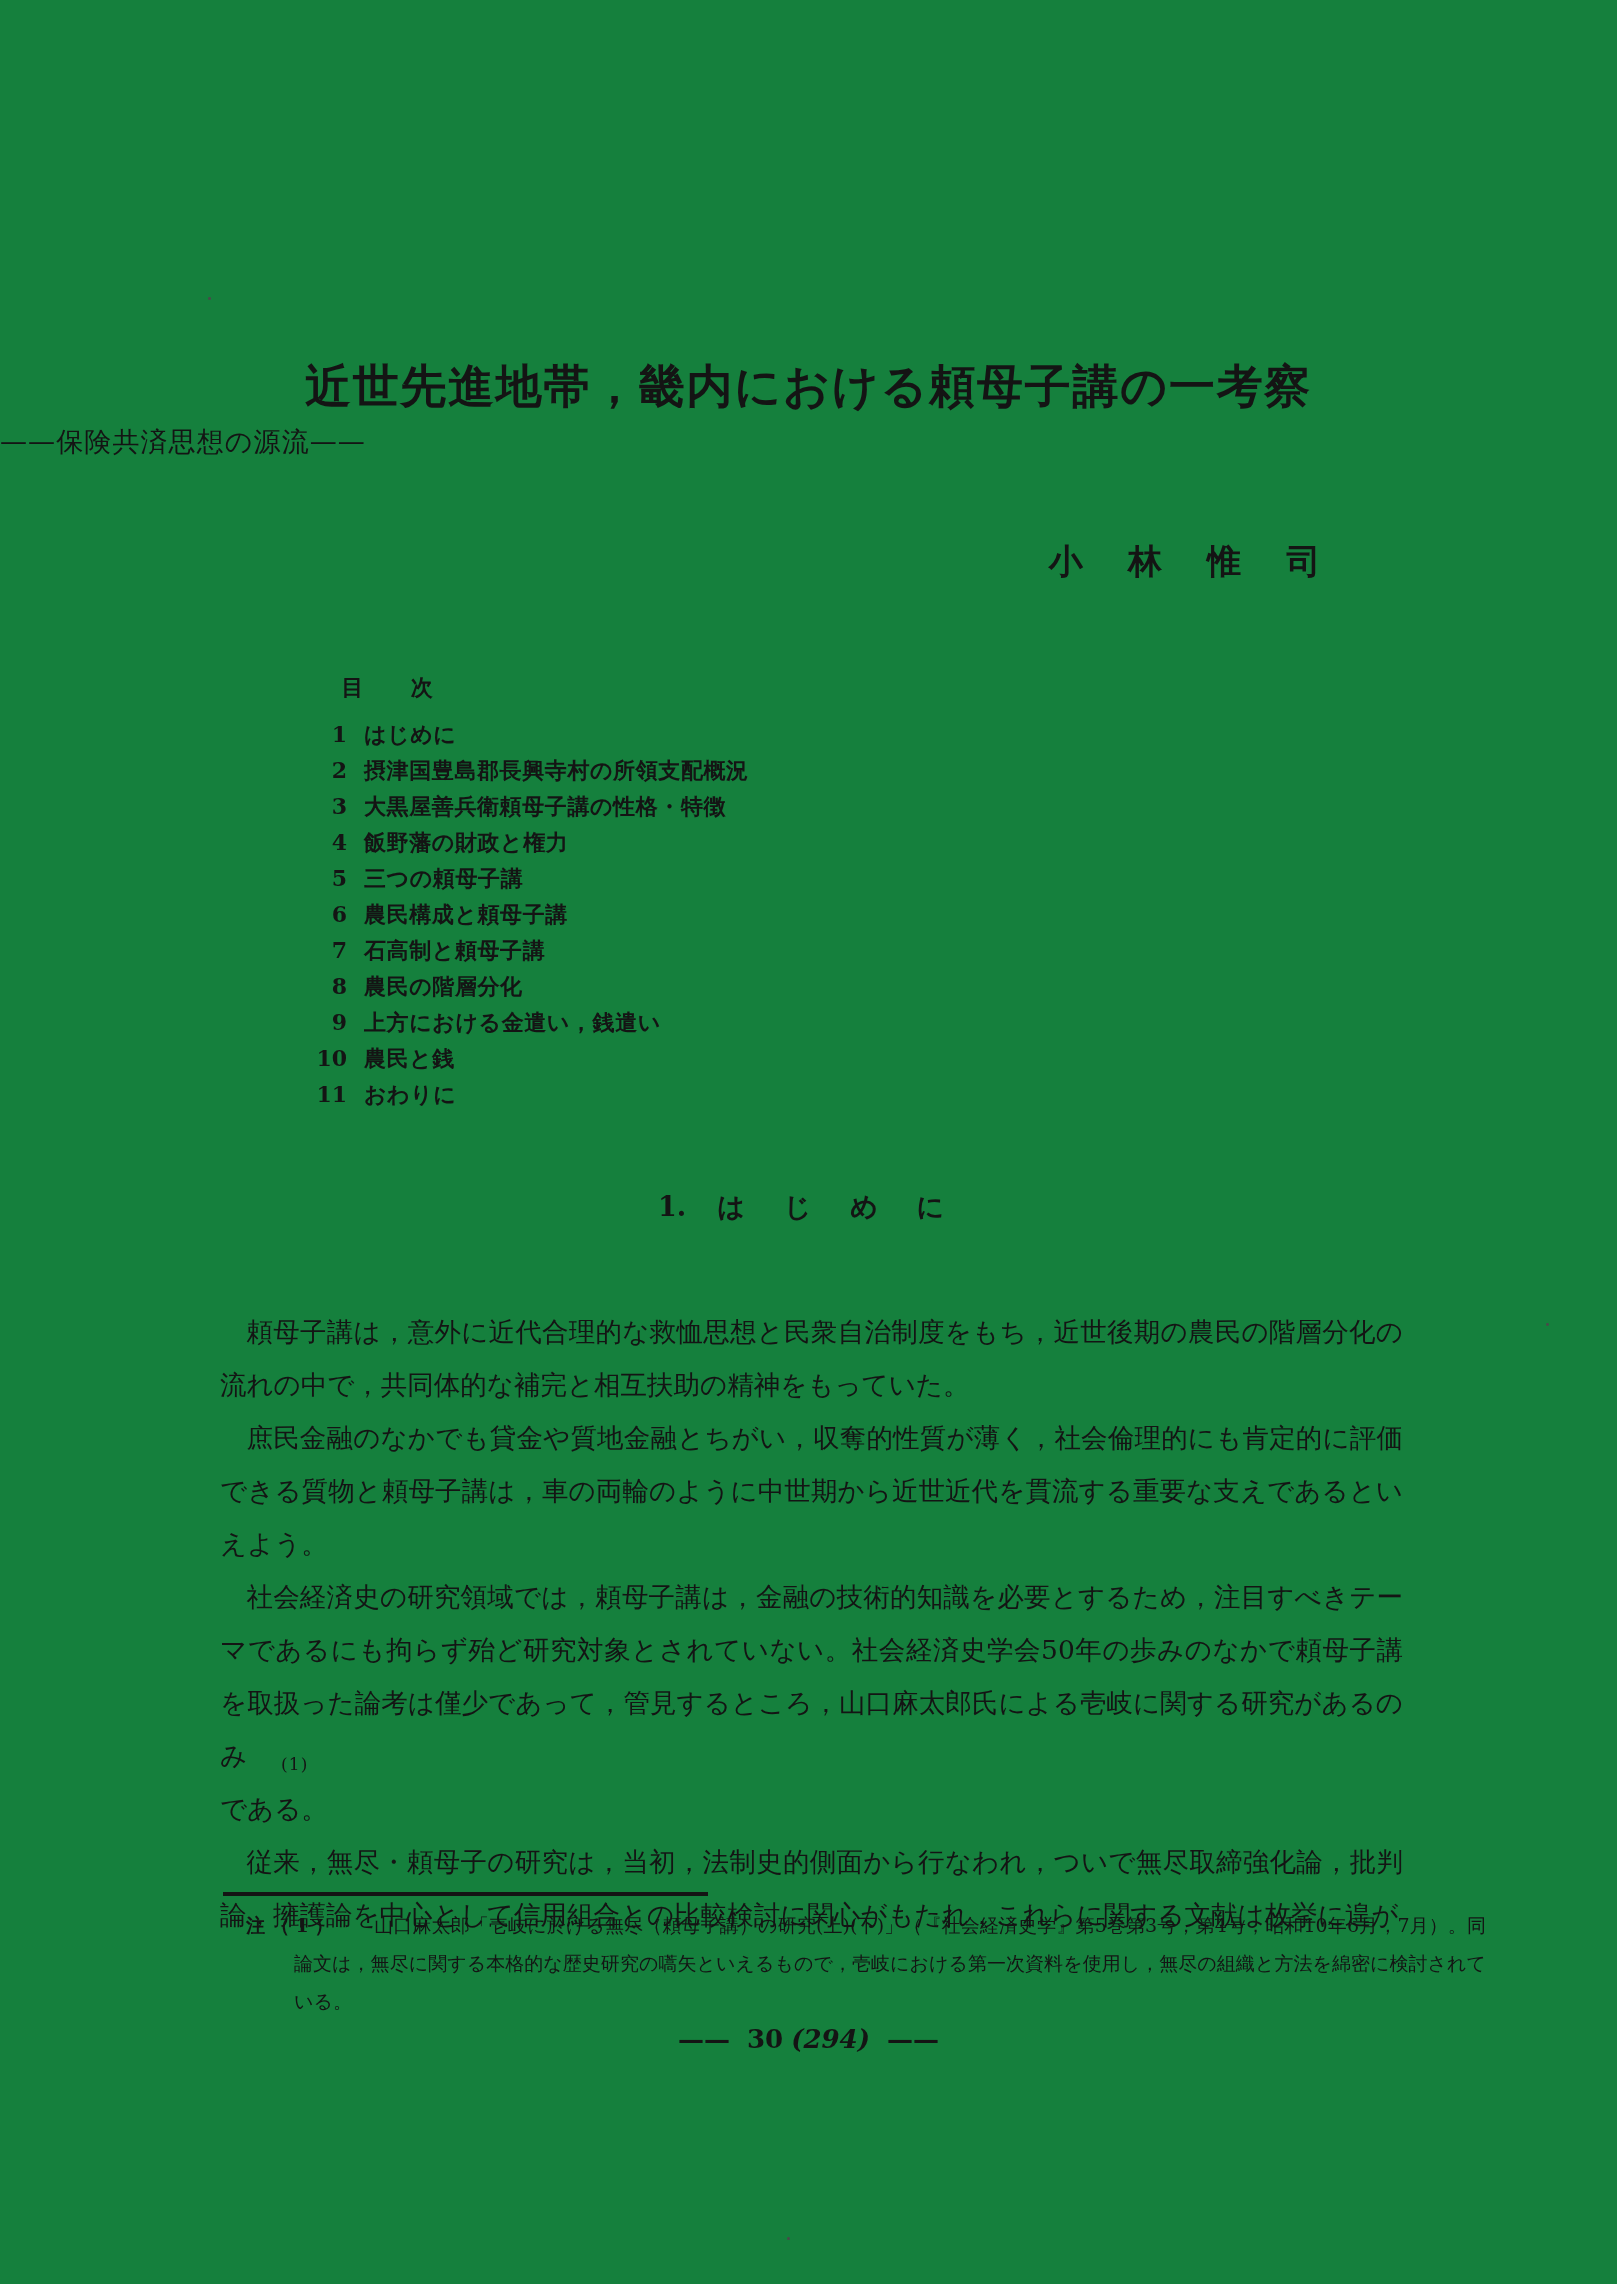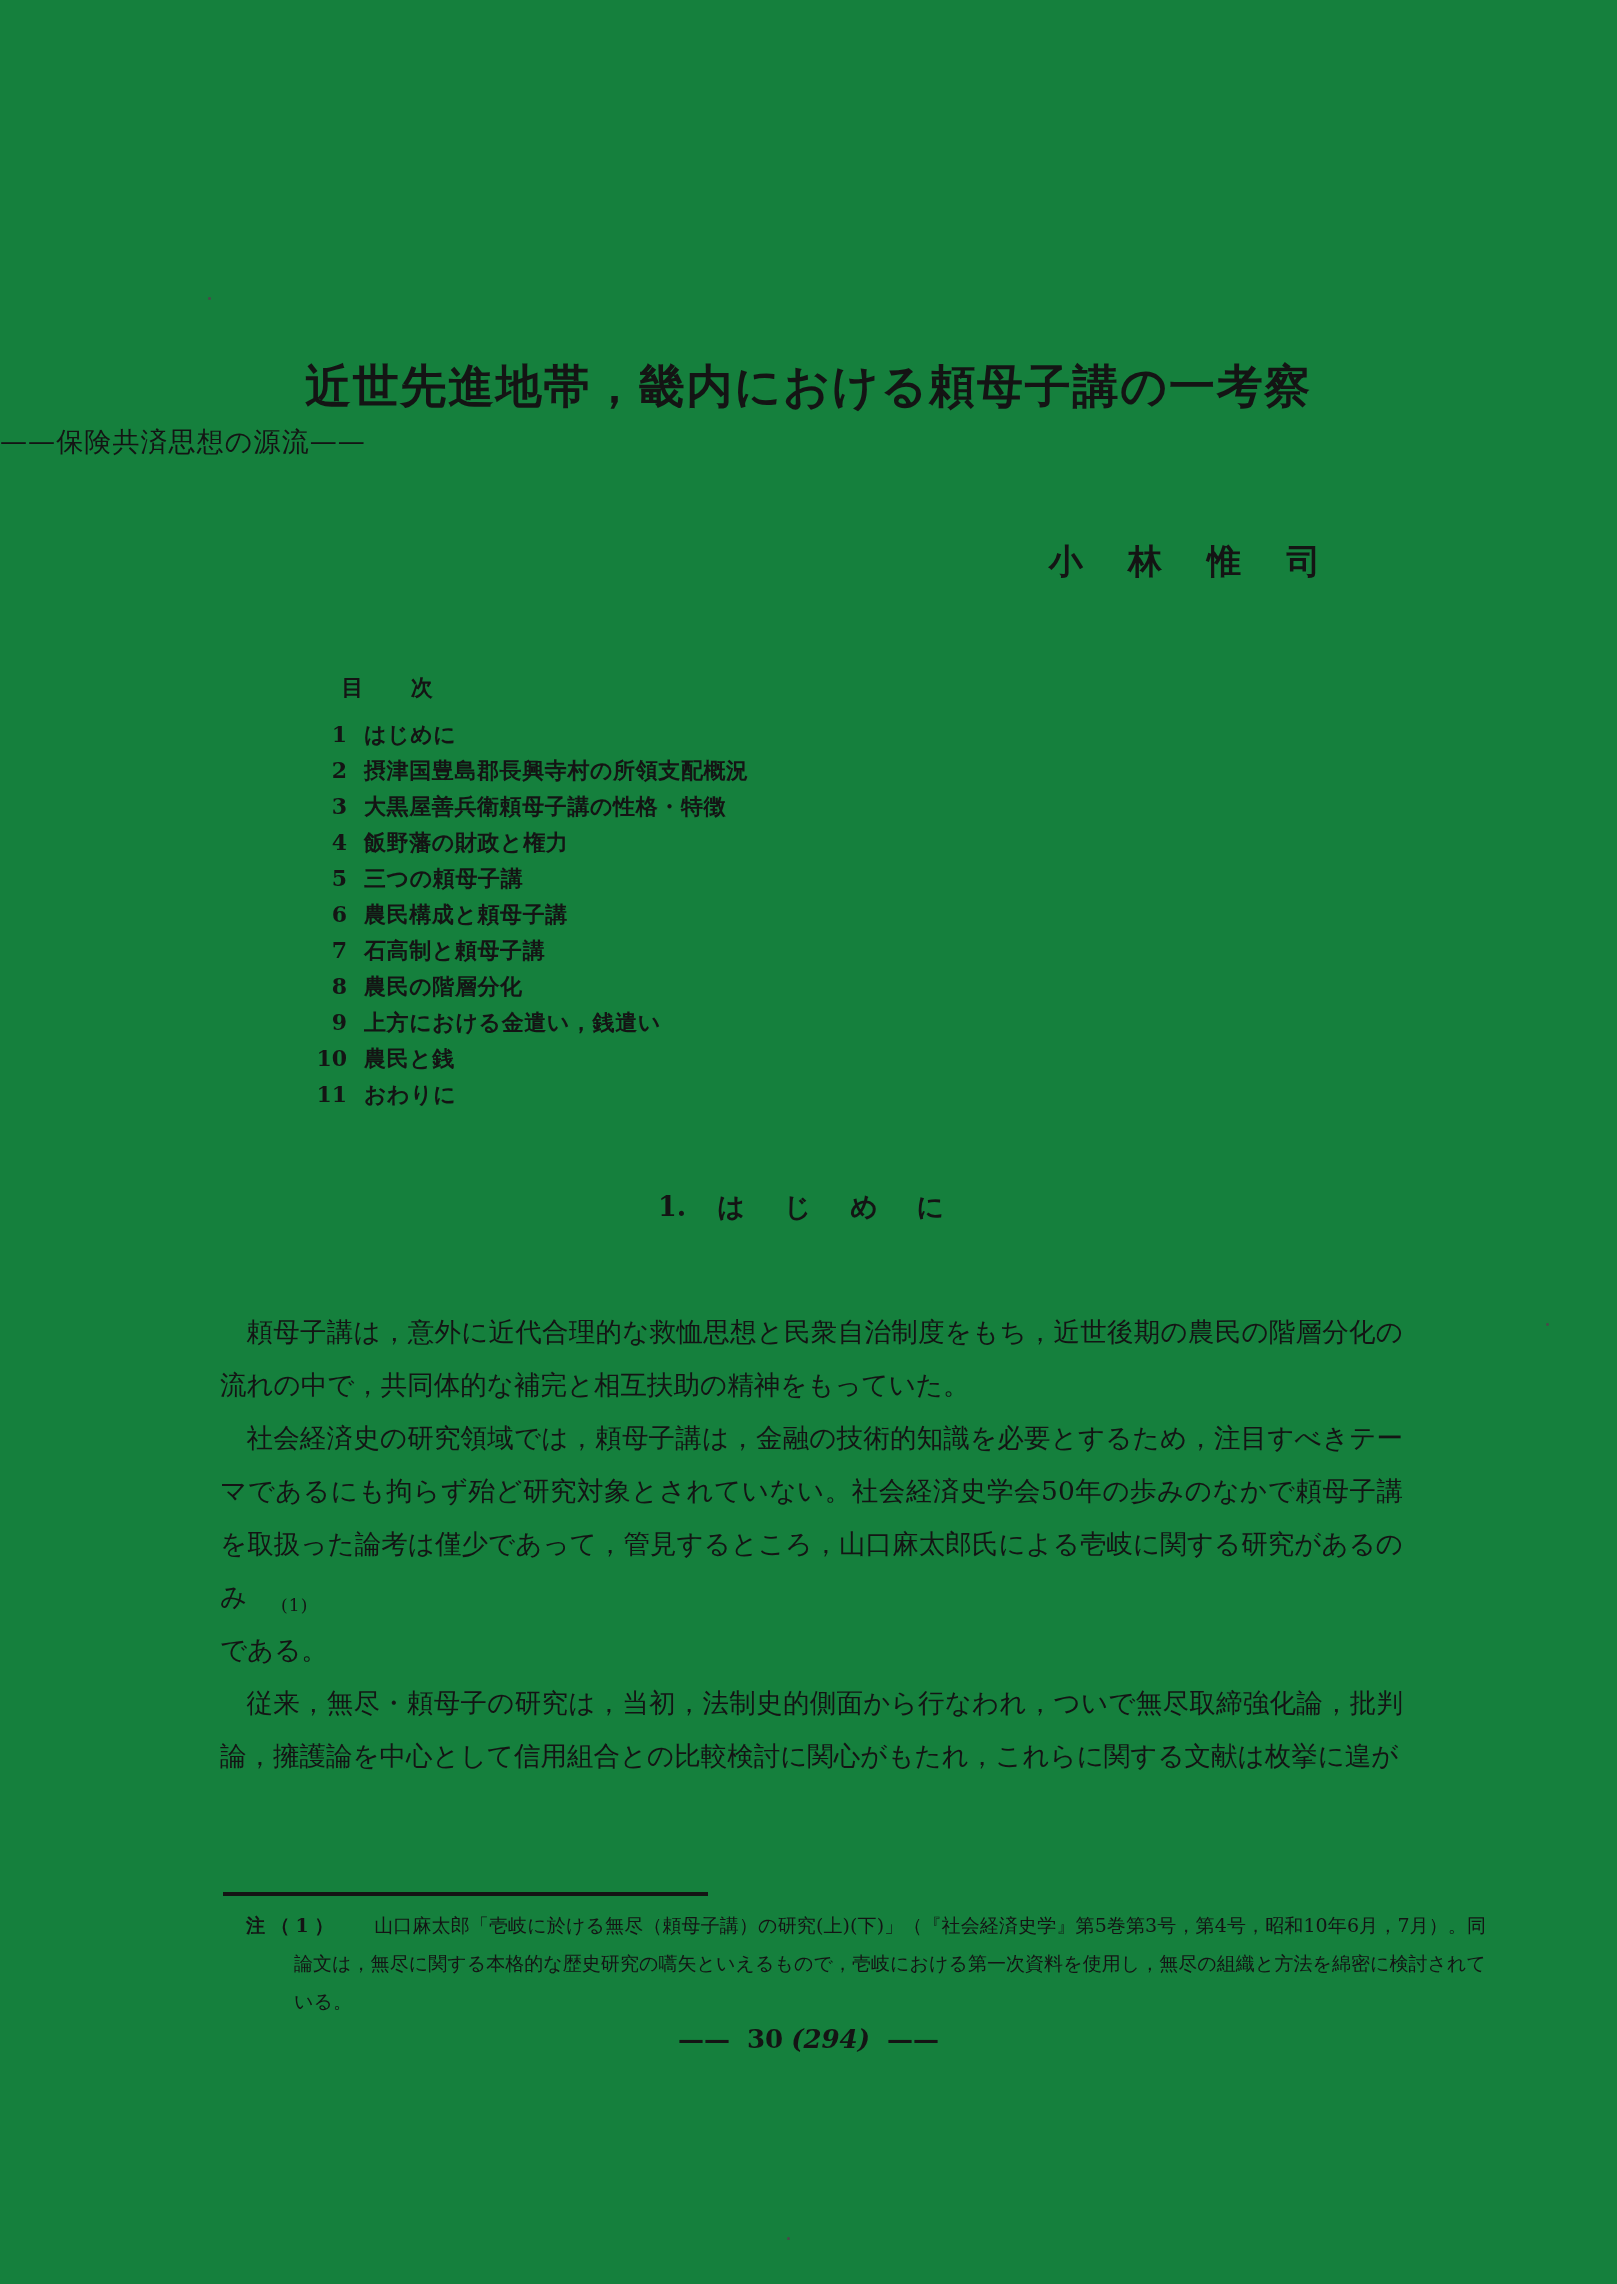--- a/index.html
+++ b/index.html
@@ -154,20 +154,21 @@
       <span class="toc-label">おわりに</span>
     </div>
   </div>
 
   <div class="section-heading">
     <span class="sec-num">1.</span><span class="sec-title">は じ め に</span>
   </div>
 
   <div class="body-text">
     <p>頼母子講は，意外に近代合理的な救恤思想と民衆自治制度をもち，近世後期の農民の階層分化の流れの中で，共同体的な補完と相互扶助の精神をもっていた。</p>
+    <p>庶民金融のなかでも貸金や質地金融とちがい，収奪的性質が薄く，社会倫理的にも肯定的に評価できる質物と頼母子講は，車の両輪のように中世期から近世近代を貫流する重要な支えであるといえよう。</p>
     <p>社会経済史の研究領域では，頼母子講は，金融の技術的知識を必要とするため，注目すべきテーマであるにも拘らず殆ど研究対象とされていない。社会経済史学会50年の歩みのなかで頼母子講を取扱った論考は僅少であって，管見するところ，山口麻太郎氏による壱岐に関する研究があるのみ</p>
     <p class="no-indent fn-ref-line">
       <span class="fn-ref">(1)</span><span>である。</span>
     </p>
     <p>従来，無尽・頼母子の研究は，当初，法制史的側面から行なわれ，ついで無尽取締強化論，批判論，擁護論を中心として信用組合との比較検討に関心がもたれ，これらに関する文献は枚挙に遑が</p>
   </div>
 
   <div class="fn-separator"></div>
 
   <div class="footnote">

